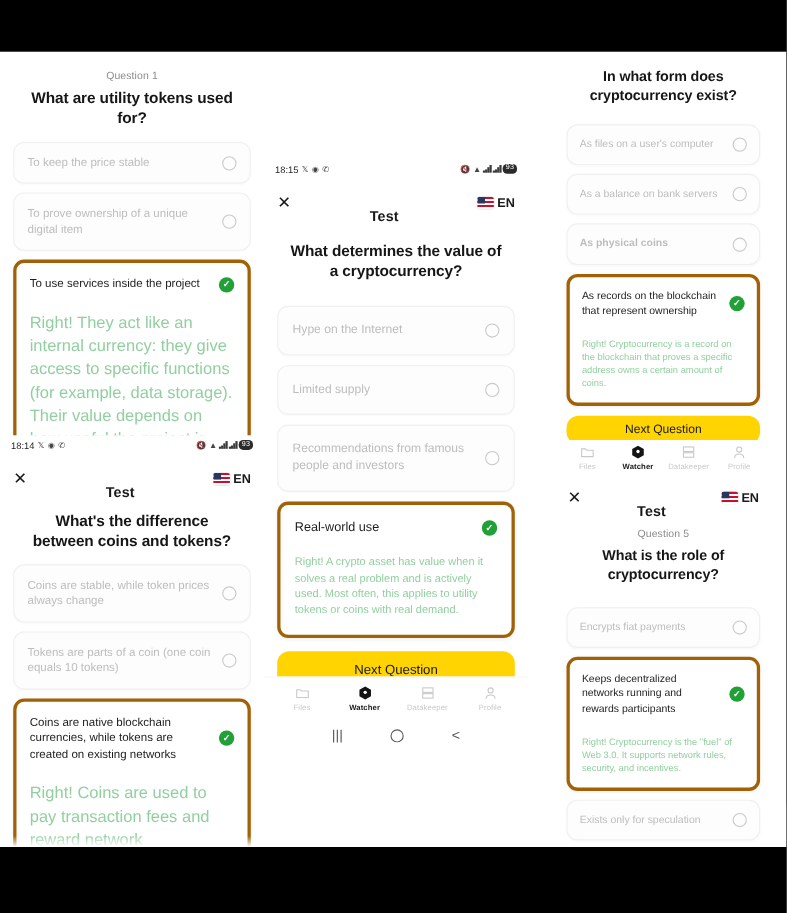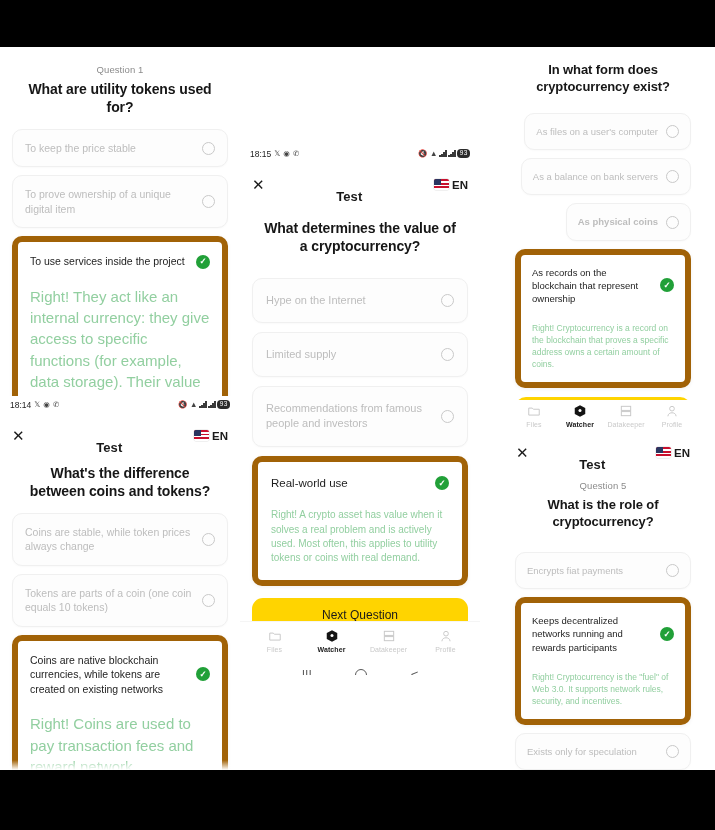--- a/index.html
+++ b/index.html
@@ -104,21 +104,21 @@
   }
   .opt-text {
     font-size: 10.5px; color: #bdbdbd; line-height: 1.38; flex: 1;
   }
   .radio {
     width: 13px; height: 13px; border-radius: 50%;
     border: 1.2px solid #c9c9c9; flex: none;
   }
   .opt.correct {
     background: #ffffff;
-    border: 6px solid #a16207;
+    border: 3px solid #a16207;
     flex-direction: column; align-items: stretch;
     box-shadow: 0 1px 4px rgba(0,0,0,.06);
     padding: 12px 12px 13px 12px;
   }
   .correct-head {
     display: flex; align-items: center; justify-content: space-between; gap: 8px;
   }
   .correct-head .opt-text { color: #1d1d1d; }
   .check {
     width: 14px; height: 14px; border-radius: 50%;
@@ -381,21 +381,21 @@
     </div>
     <div class="gbar">
       <span>|||</span>
       <span class="g-circle"></span>
       <span>&lt;</span>
     </div>
   </div>
 
   <div class="panel clip-right" id="panel-right">
     <div class="qtitle" style="padding:14px 16px 0 16px;font-size:13px;">In what form does cryptocurrency exist?</div>
-    <div class="options" style="margin-top:18px;gap:8px;padding:0 10px;align-items:flex-end;">
+    <div class="options" style="margin-top:18px;gap:8px;padding:0 10px;">
       <div class="opt" style="padding:11px 11px;">
         <span class="opt-text" style="font-size:9.5px;">As files on a user's computer</span>
         <span class="radio"></span>
       </div>
       <div class="opt" style="padding:11px 11px;">
         <span class="opt-text" style="font-size:9.5px;">As a balance on bank servers</span>
         <span class="radio"></span>
       </div>
       <div class="opt" style="padding:11px 11px;">
         <span class="opt-text" style="font-size:9.5px;font-weight:bold;">As physical coins</span>

